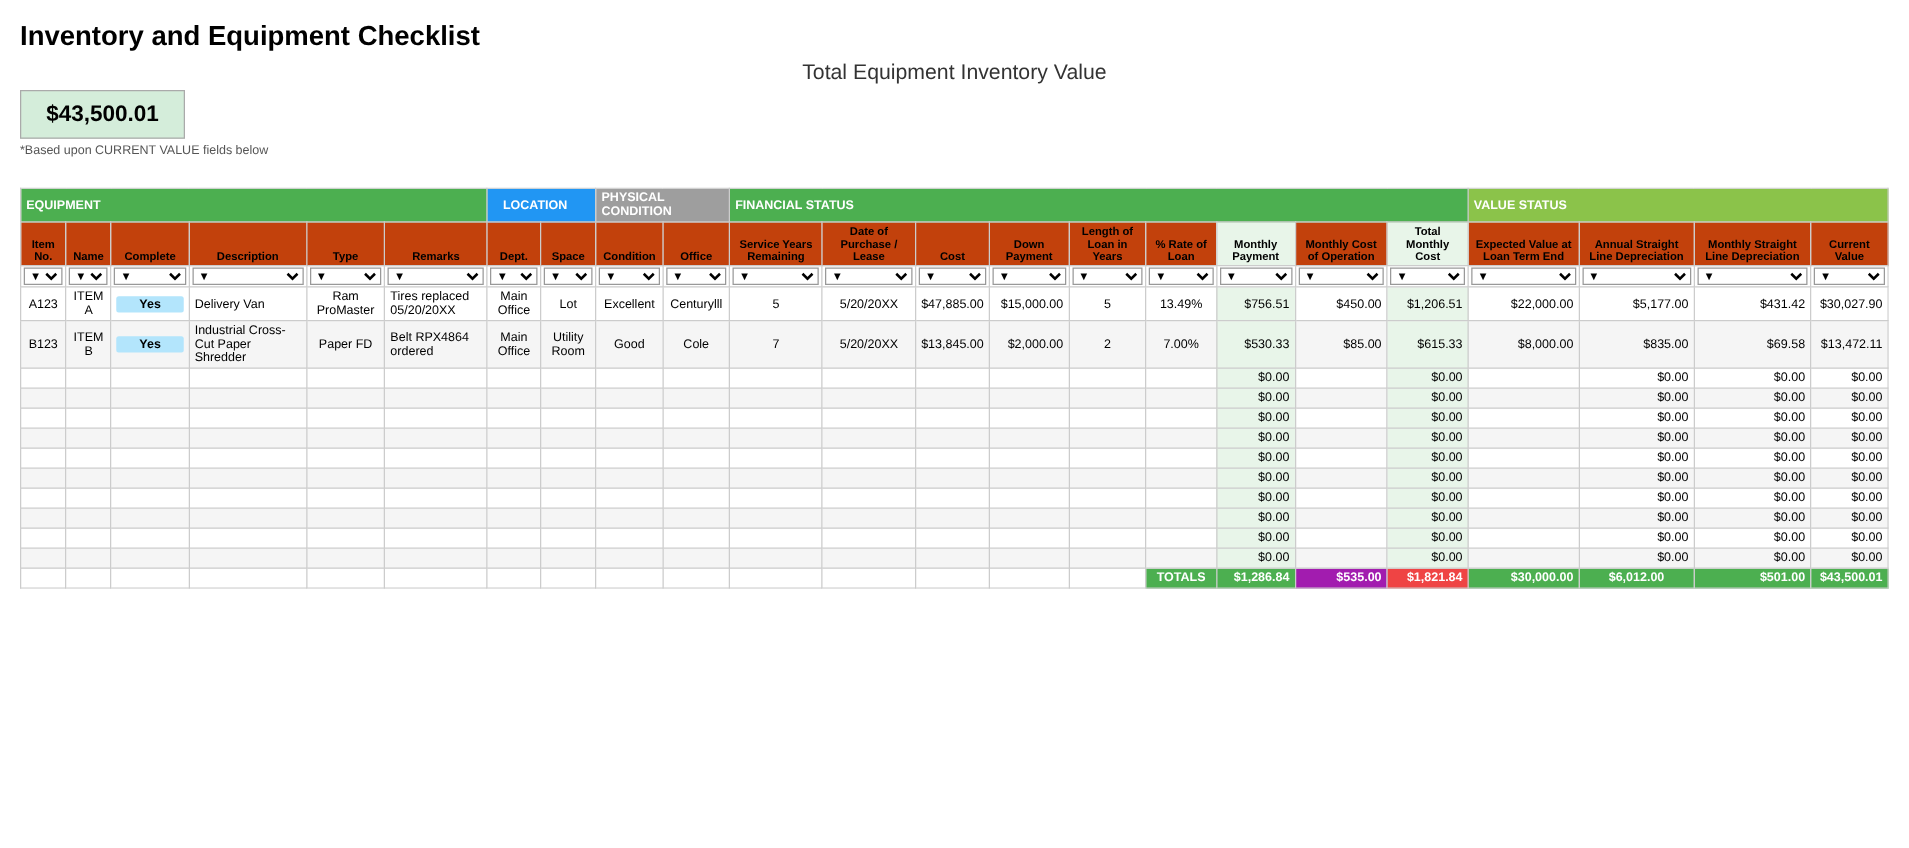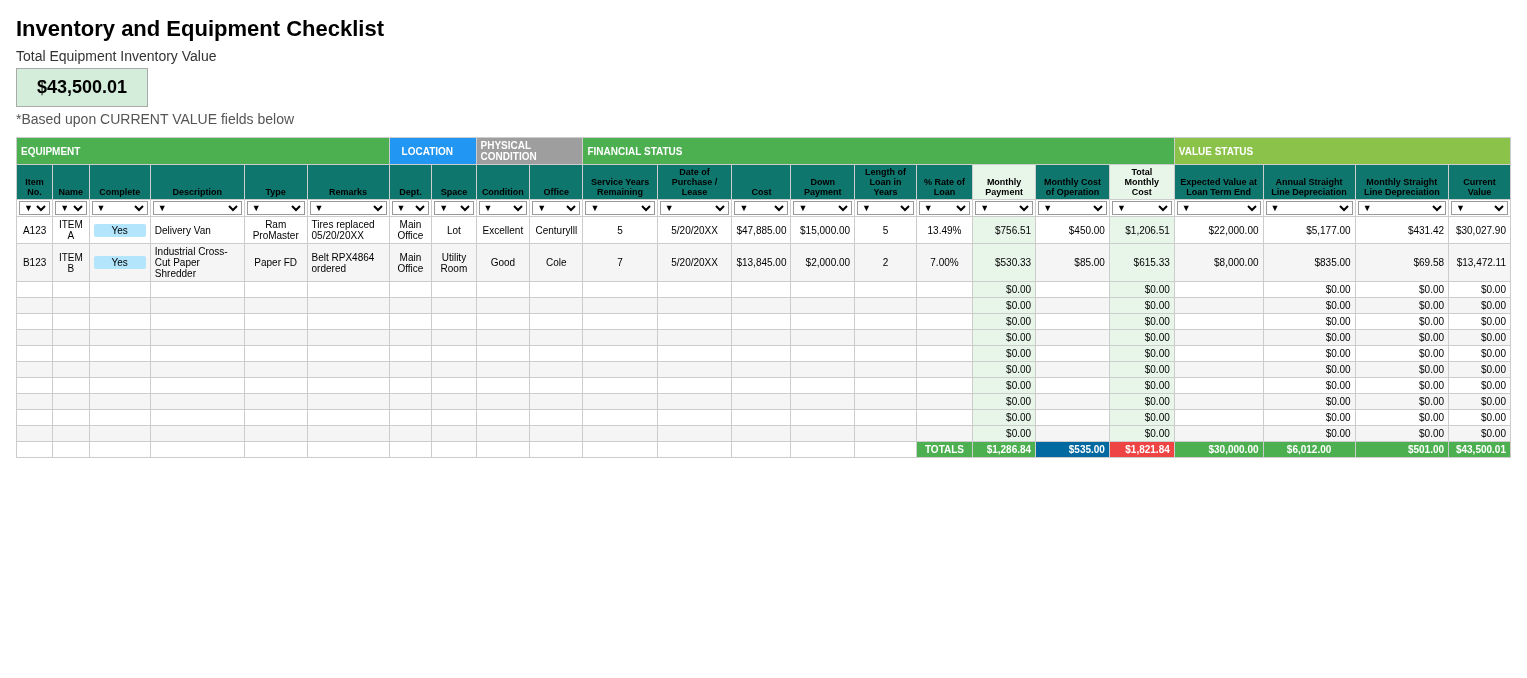--- a/index.html
+++ b/index.html
@@ -1,47 +1,47 @@
 <!DOCTYPE html>
 <html><head>
   <meta charset="utf-8">
   <style>
     * { box-sizing: border-box; margin: 0; padding: 0; }
     body { font-family: Arial, sans-serif; font-size: 11px; background: #fff; padding: 16px; }
     
     h1 { font-size: 22px; font-weight: bold; margin-bottom: 6px; }
-    .subtitle { font-size: 14px; color: #333; margin-bottom: 4px; }
+    .subtitle { font-size: 17px; color: #333; margin-bottom: 4px; text-align: center; }
     .total-box { background: #d4edda; border: 1px solid #aaa; display: inline-block; padding: 8px 20px; font-size: 18px; font-weight: bold; margin-bottom: 4px; }
-    .note { font-size: 14px; color: #555; margin-bottom: 10px; }
+    .note { font-size: 10px; color: #555; margin-bottom: 24px; }
     
     .table-wrapper { overflow-x: auto; }
     table { border-collapse: collapse; width: 100%; font-size: 10px; }
     
     th, td { border: 1px solid #ccc; padding: 2px 4px; text-align: center; vertical-align: middle; }
     
     
     .section-equipment { background: #4CAF50; color: #fff; font-weight: bold; text-align: left; }
     .section-location { background: #2196F3; color: #fff; font-weight: bold; text-align: left; padding-left: 12px; }
     .section-physical { background: #9E9E9E; color: #fff; font-weight: bold; text-align: left; }
     .section-financial { background: #4CAF50; color: #fff; font-weight: bold; text-align: left; }
     .section-value { background: #8BC34A; color: #fff; font-weight: bold; text-align: left; }
     
     
-    .col-header { background: #0f766e; font-weight: bold; font-size: 9px; vertical-align: bottom; }
+    .col-header { background: #c2410c; font-weight: bold; font-size: 9px; vertical-align: bottom; }
     
     
     .filter-row td { background: #fff; padding: 1px 2px; }
     .filter-select { width: 100%; font-size: 9px; border: 1px solid #999; background: #fff; }
     
     
     .data-row-white td { background: #fff; }
     .data-row-gray td { background: #f5f5f5; }
     
     
-    .yes-badge { background: #b3e5fc; padding: 1px 18px; border-radius: 2px; font-weight: normal; }
+    .yes-badge { background: #b3e5fc; padding: 1px 18px; border-radius: 2px; font-weight: bold; }
     
     
     .green-cell { background: #E8F5E9 !important; }
     
     
     .totals-row td { background: #4CAF50; color: #fff; font-weight: bold; }
     
     td.text-left { text-align: left; }
     td.text-right { text-align: right; }
   </style>
@@ -431,21 +431,21 @@
           <td style="background: rgb(255, 255, 255); color: rgb(0, 0, 0); border: 1px solid rgb(204, 204, 204);"></td>
           <td style="background: rgb(255, 255, 255); color: rgb(0, 0, 0); border: 1px solid rgb(204, 204, 204);"></td>
           <td style="background: rgb(255, 255, 255); color: rgb(0, 0, 0); border: 1px solid rgb(204, 204, 204);"></td>
           <td style="background: rgb(255, 255, 255); color: rgb(0, 0, 0); border: 1px solid rgb(204, 204, 204);"></td>
           <td style="background: rgb(255, 255, 255); color: rgb(0, 0, 0); border: 1px solid rgb(204, 204, 204);"></td>
           <td style="background: rgb(255, 255, 255); color: rgb(0, 0, 0); border: 1px solid rgb(204, 204, 204);"></td>
           <td style="background: rgb(255, 255, 255); color: rgb(0, 0, 0); border: 1px solid rgb(204, 204, 204);"></td>
           <td style="background: rgb(255, 255, 255); color: rgb(0, 0, 0); border: 1px solid rgb(204, 204, 204);"></td>
           <td style="background: rgb(76, 175, 80); color: rgb(255, 255, 255); font-weight: bold; text-align: center;">TOTALS</td>
           <td class="text-right" style="background: rgb(76, 175, 80); color: rgb(255, 255, 255);">$1,286.84</td>
-          <td class="text-right" style="background: #0369a1; color: rgb(255, 255, 255);">$535.00</td>
+          <td class="text-right" style="background: #a21caf; color: rgb(255, 255, 255);">$535.00</td>
           <td class="text-right" style="background: #ef4444; color: rgb(255, 255, 255);">$1,821.84</td>
           <td class="text-right" style="background: rgb(76, 175, 80); color: rgb(255, 255, 255);">$30,000.00</td>
           <td class="text-right" style="background: rgb(76, 175, 80); color: rgb(255, 255, 255); text-align: center;">$6,012.00</td>
           <td class="text-right" style="background: rgb(76, 175, 80); color: rgb(255, 255, 255);">$501.00</td>
           <td class="text-right" style="background: rgb(76, 175, 80); color: rgb(255, 255, 255);">$43,500.01</td>
         </tr>
       </tbody>
 </table>
 </div>
 

